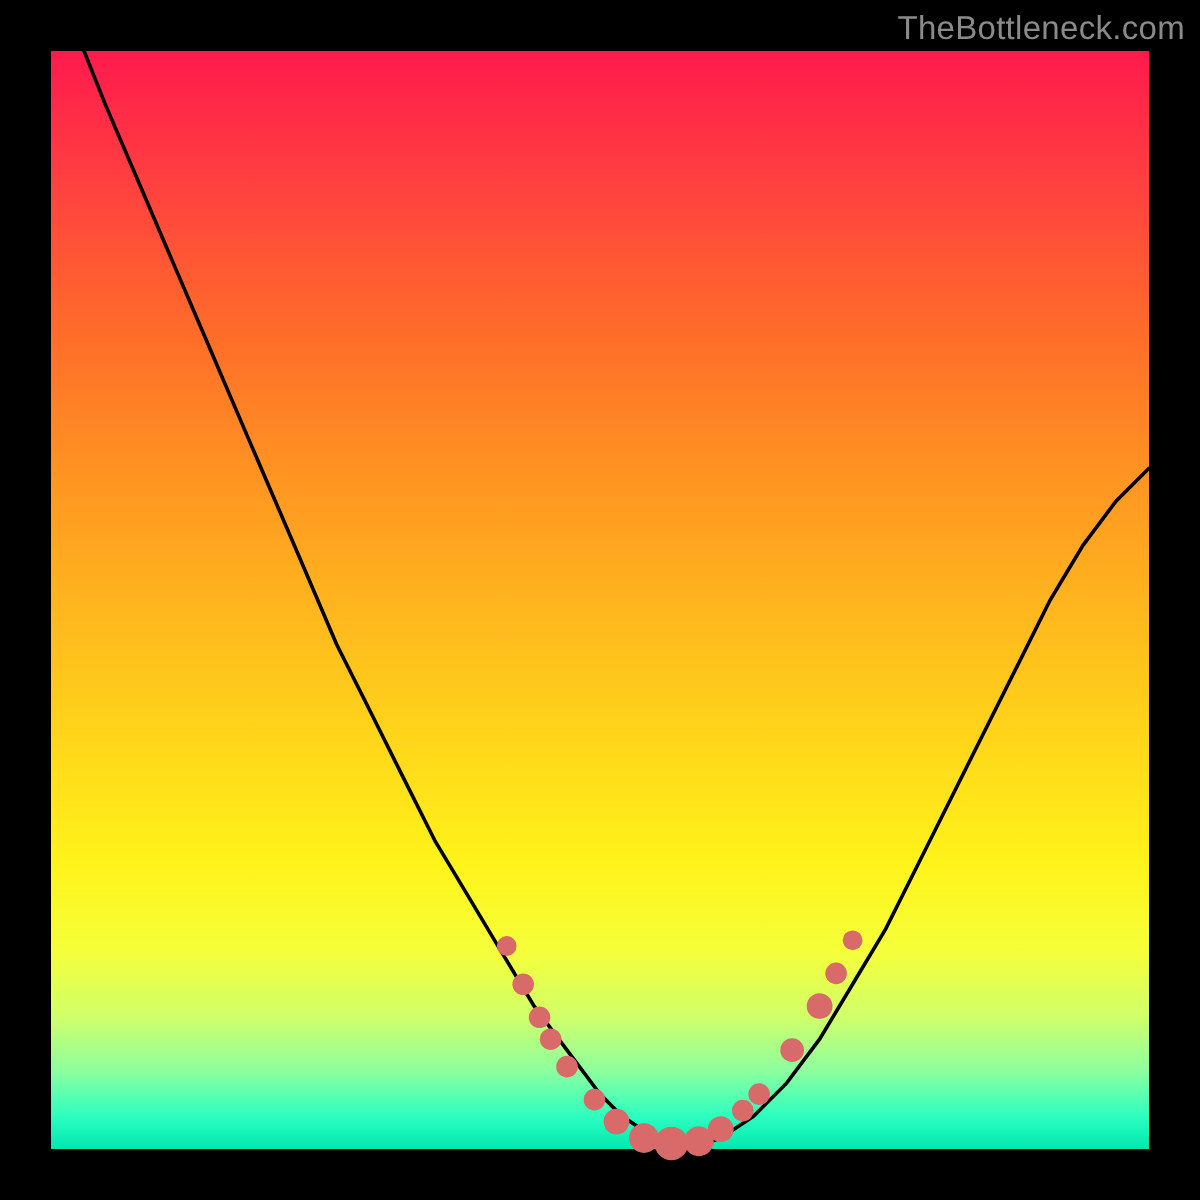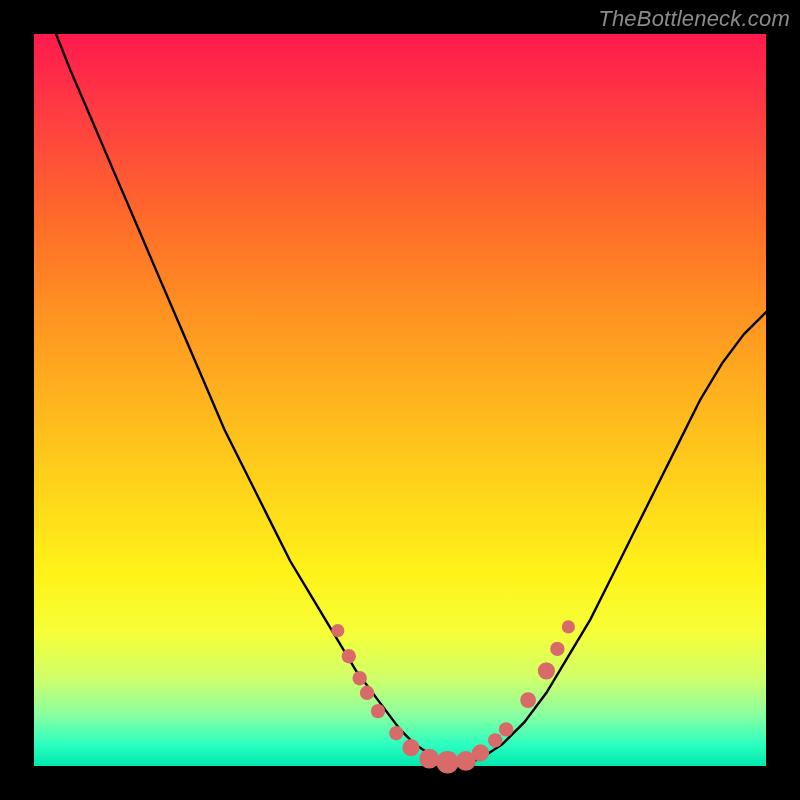--- a/index.html
+++ b/index.html
@@ -11,21 +11,20 @@
     background: #000;
     font-family: Arial, Helvetica, sans-serif;
   }
   .frame {
     position: absolute;
     left: 0;
     top: 0;
     width: 800px;
     height: 800px;
     background: #000;
-    font-style: italic;
   }
   .plot {
     position: absolute;
     left: 34px;
     top: 34px;
     width: 732px;
     height: 732px;
     background: linear-gradient(to bottom,
       #ff1a4d 0%,
       #ff4040 12%,

